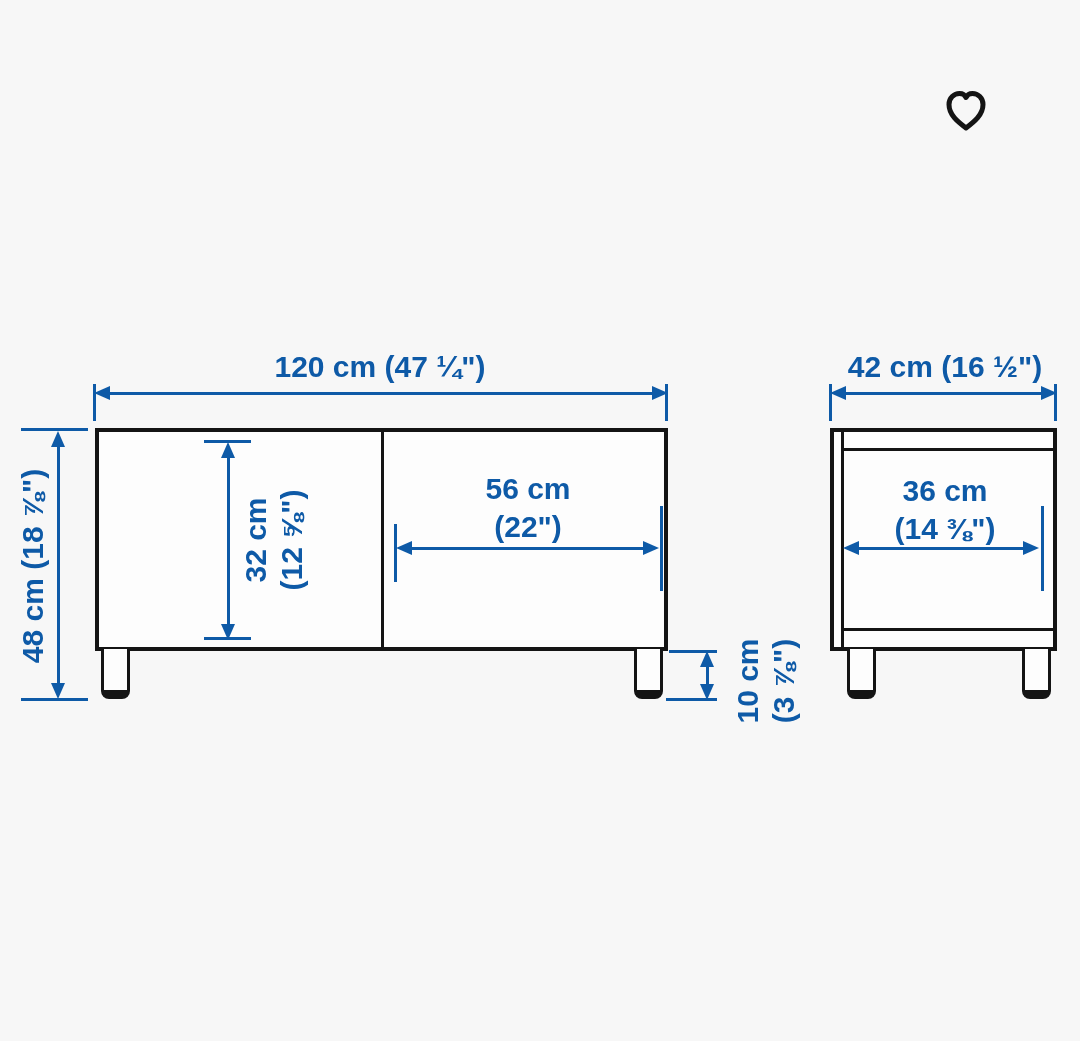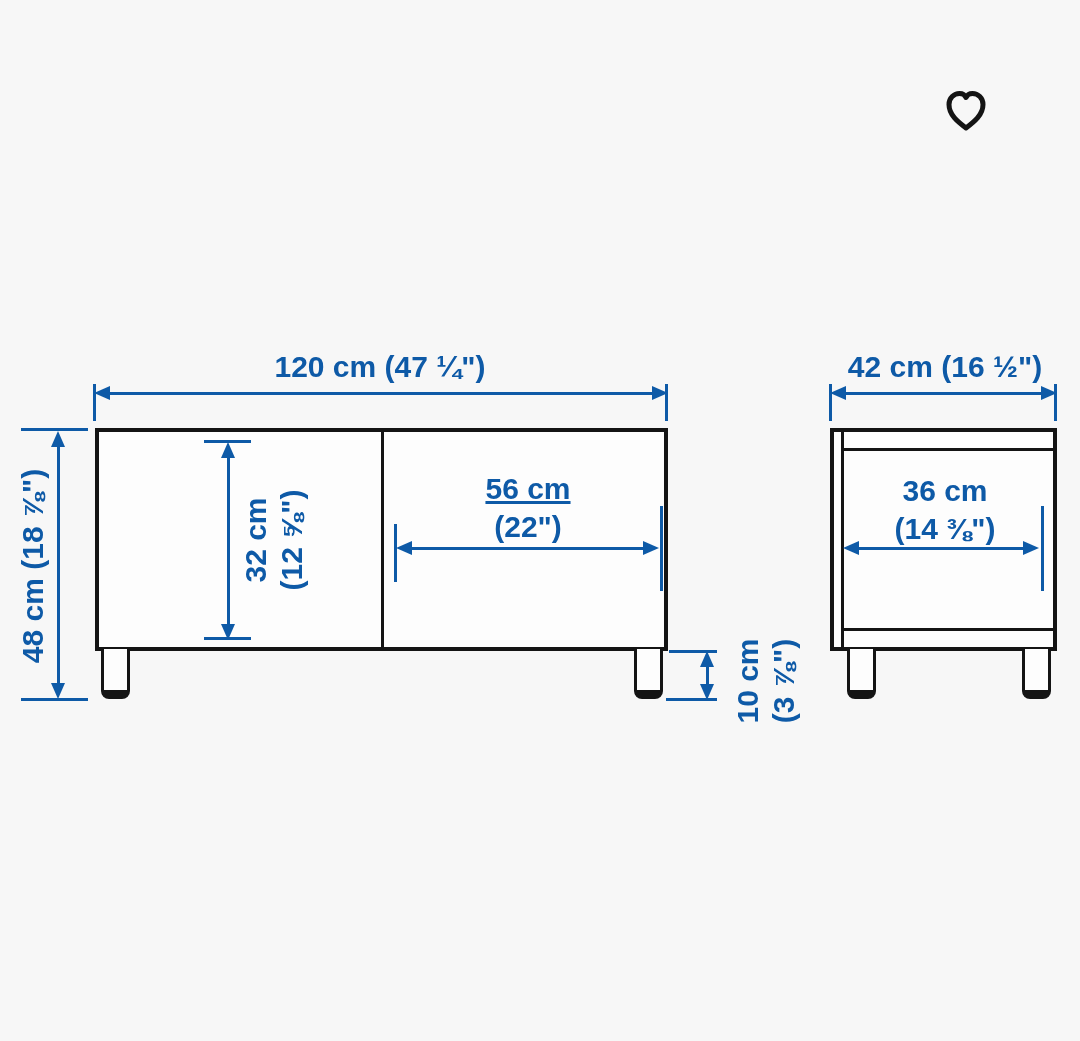--- a/index.html
+++ b/index.html
@@ -113,21 +113,21 @@
       <div>(12 ⅝")</div>
     </div>
     <div class="varrow" style="left:221px;top:442px;height:198px;">
       <span class="line"></span>
       <span class="ah up"></span>
       <span class="ah down"></span>
     </div>
     <span class="hline" style="left:204px;top:440px;width:47px;"></span>
     <span class="hline" style="left:204px;top:637px;width:47px;"></span>
 
-    <div class="dim-label" style="left:397px;top:471px;width:262px;text-decoration:underline;">56 cm</div>
+    <div class="dim-label" style="left:397px;top:471px;width:262px;">56 cm</div>
     <div class="dim-label" style="left:397px;top:509px;width:262px;">(22")</div>
     <div class="harrow" style="left:396px;top:541px;width:263px;">
       <span class="line"></span>
       <span class="ah left"></span>
       <span class="ah right"></span>
     </div>
     <span class="vline" style="left:394px;top:524px;height:58px;"></span>
     <span class="vline" style="left:660px;top:506px;height:85px;"></span>
 
     <div class="dim-label rot" style="left:711px;top:645px;width:110px;">

